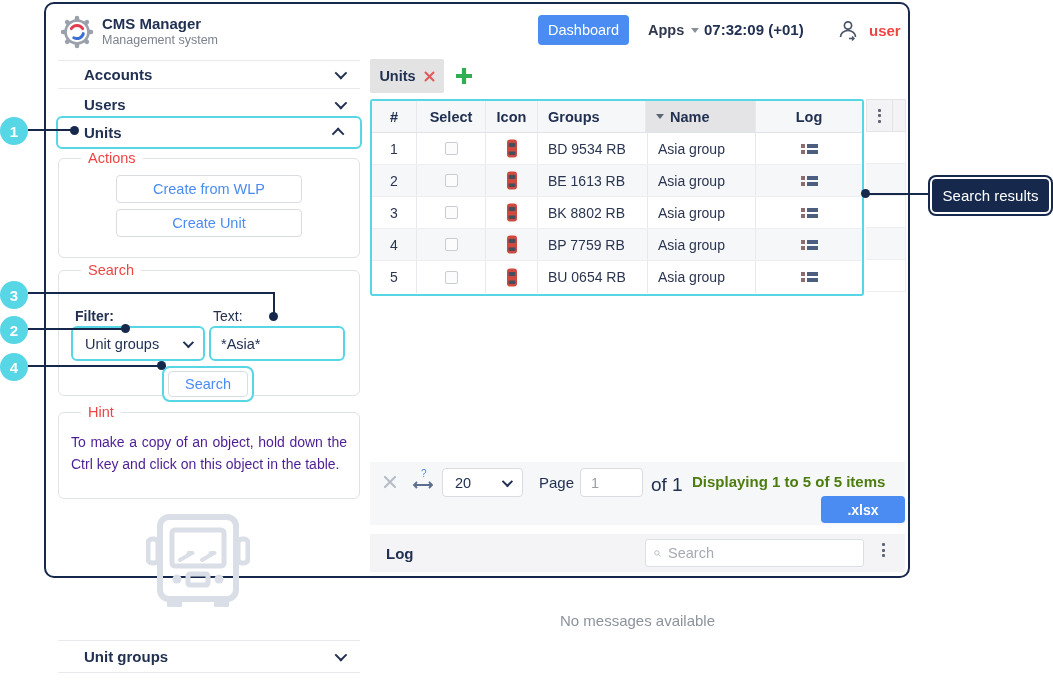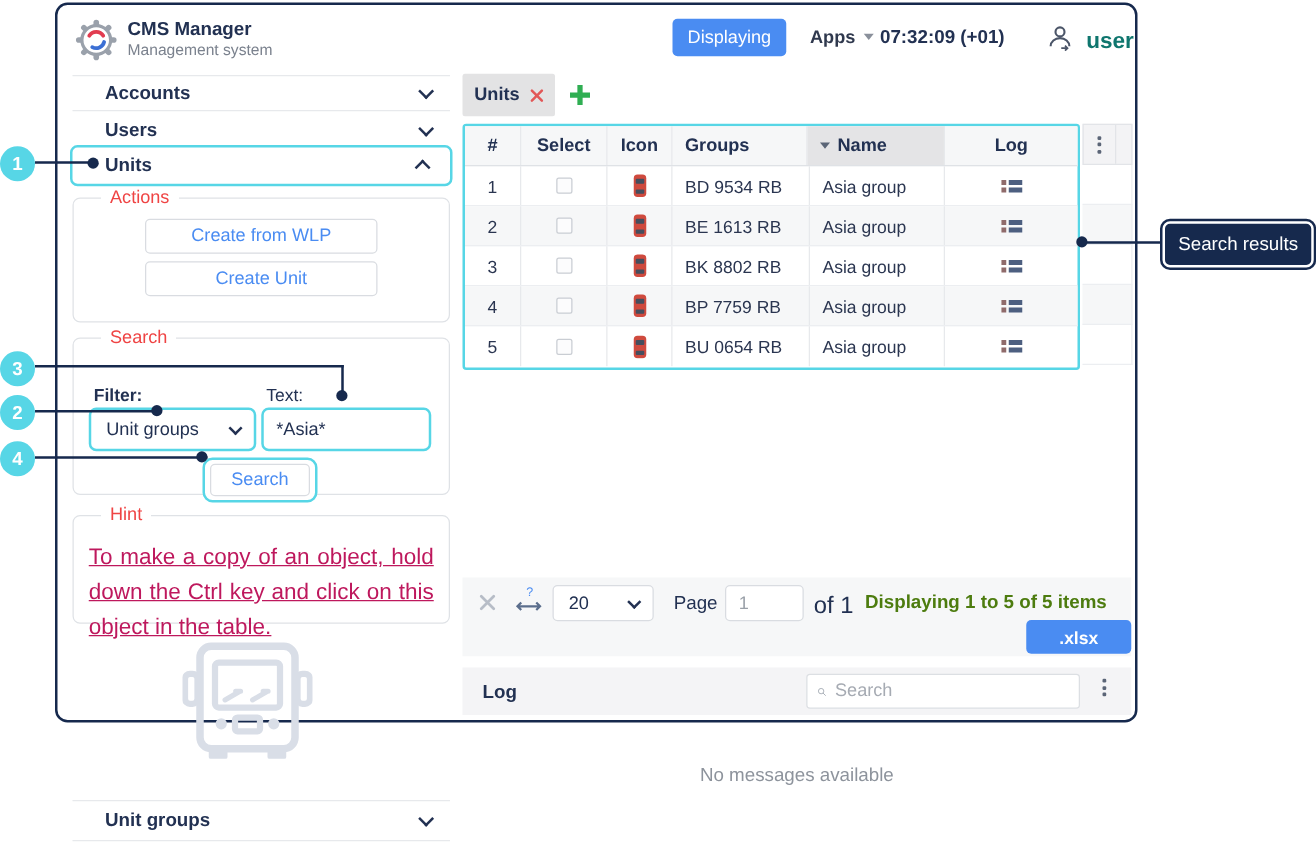--- a/index.html
+++ b/index.html
@@ -15,21 +15,21 @@
   .logo { position:absolute; left:13px; top:10px; width:36px; height:36px; }
   .app-title { position:absolute; left:56px; top:11px; font-size:15px; font-weight:bold; color:#223152; }
   .app-subtitle { position:absolute; left:56px; top:29px; font-size:12.5px; color:#7b828e; }
   .btn-dashboard { position:absolute; left:492px; top:11px; width:91px; height:30px; background:#4a8cf2;
                    color:#fff; font-size:14.5px; border:none; border-radius:4px; text-align:center; line-height:30px; cursor:pointer; }
   .apps-menu { position:absolute; left:602px; top:18px; font-size:14.5px; font-weight:bold; color:#30394e; }
   .apps-caret { display:inline-block; width:0; height:0; margin-left:7px; margin-bottom:2px;
                 border-left:4.5px solid transparent; border-right:4.5px solid transparent; border-top:5px solid #8a909b; }
   .clock { position:absolute; left:658px; top:17px; font-size:15px; font-weight:bold; color:#223152; }
   .user-icon { position:absolute; left:791px; top:15px; width:22px; height:22px; }
-  .username { position:absolute; left:823px; top:18px; font-size:18px; font-weight:bold; color:#0f766e; }
+  .username { position:absolute; left:823px; top:18px; font-size:15px; font-weight:bold; color:#ef4444; }
 
   
   .acc-item { position:absolute; left:12px; width:302px; height:29px; display:flex; align-items:center;
               justify-content:space-between; padding:0 16px 0 26px; border-bottom:1px solid #e7e9ec; cursor:pointer; background:#fff; }
   .acc-item .lbl { font-size:15px; font-weight:bold; color:#223152; }
   .chev { width:9px; height:9px; border-right:2px solid #223152; border-bottom:2px solid #223152; display:inline-block; }
   .chev.down { transform:rotate(45deg) translateY(-2px); }
   .chev.up { transform:rotate(-135deg) translateY(-2px); }
   .acc-units { position:absolute; left:10px; top:112px; width:306px; height:33px; border:2px solid #57d6e6;
                border-radius:6px; display:flex; align-items:center; justify-content:space-between;
@@ -50,21 +50,21 @@
               background:#fff; display:flex; align-items:center; justify-content:space-between; padding:0 12px; cursor:pointer; }
   .sel-wrap .val { font-size:14.5px; color:#223152; }
   .sel-chev { width:8px; height:8px; border-right:2px solid #223152; border-bottom:2px solid #223152; transform:rotate(45deg) translateY(-2px); }
   .txt-wrap { position:absolute; top:48px; left:150px; width:136px; height:35px; border:2px solid #57d6e6; border-radius:6px; background:#fff; }
   .txt-wrap input { width:100%; height:100%; border:none; outline:none; font-size:14.5px; color:#223152;
                     padding:0 10px; background:transparent; font-family:inherit; }
   .search-hl { position:absolute; top:88px; left:103px; width:92px; height:36px; border:2px solid #57d6e6;
                border-radius:8px; background:#fff; display:flex; align-items:center; justify-content:center; }
   .btn-search { width:80px; height:26px; line-height:24px; }
 
-  .hint-text { padding:12px 12px 0 12px; font-size:18px; line-height:1.55; color:#be185d; text-align:justify;text-decoration:underline; }
+  .hint-text { padding:12px 12px 0 12px; font-size:14px; line-height:1.55; color:#4c1d95; text-align:justify; }
 
   .bus { position:absolute; left:100px; top:505px; }
 
   .acc-bottom { top:636px; border-top:1px solid #e7e9ec; height:33px; }
 
   
   .tab { position:absolute; left:324px; top:55px; width:74px; height:34px; background:#e3e3e4; border-radius:2px;
          display:flex; align-items:center; justify-content:center; gap:8px; cursor:pointer; }
   .tab .tab-lbl { font-size:14.5px; font-weight:bold; color:#223152; }
   .tab-add { position:absolute; left:408px; top:62px; width:20px; height:20px; cursor:pointer; }
@@ -152,21 +152,21 @@
             <line x1="8.5" y1="8.5" x2="9.9" y2="9.9"></line>
         </g>
         <circle r="11.5" fill="#fff" stroke="#9aa1ab" stroke-width="2.6"></circle>
         <path d="M -5.6 -3.4 A 6.5 6.5 0 0 1 5.6 -3.4" fill="none" stroke="#e23c50" stroke-width="3" stroke-linecap="round"></path>
         <path d="M 6.3 1.6 A 6.5 6.5 0 0 1 -3.2 5.7" fill="none" stroke="#3b6fd4" stroke-width="3" stroke-linecap="round"></path>
       </g>
     </svg>
     <div class="app-title">CMS Manager</div>
     <div class="app-subtitle">Management system</div>
 
-    <div class="btn-dashboard">Displaying</div>
+    <div class="btn-dashboard">Dashboard</div>
     <div class="apps-menu"><span>Apps</span><span class="apps-caret"></span></div>
     <div class="clock">07:32:09 (+01)</div>
     <svg class="user-icon" viewBox="0 0 22 22" fill="none" stroke="#4b5568" stroke-width="1.7">
       <circle cx="11" cy="6.5" r="3.6"></circle>
       <path d="M3.5 18 a7.5 6.5 0 0 1 15 0"></path>
       <path d="M12 19.5 h5 m-2 -2 l2 2 l-2 2" stroke-width="1.4"></path>
     </svg>
     <div class="username">user</div>
 
     <div class="acc-item" style="top:56px; border-top:1px solid #e7e9ec;">

